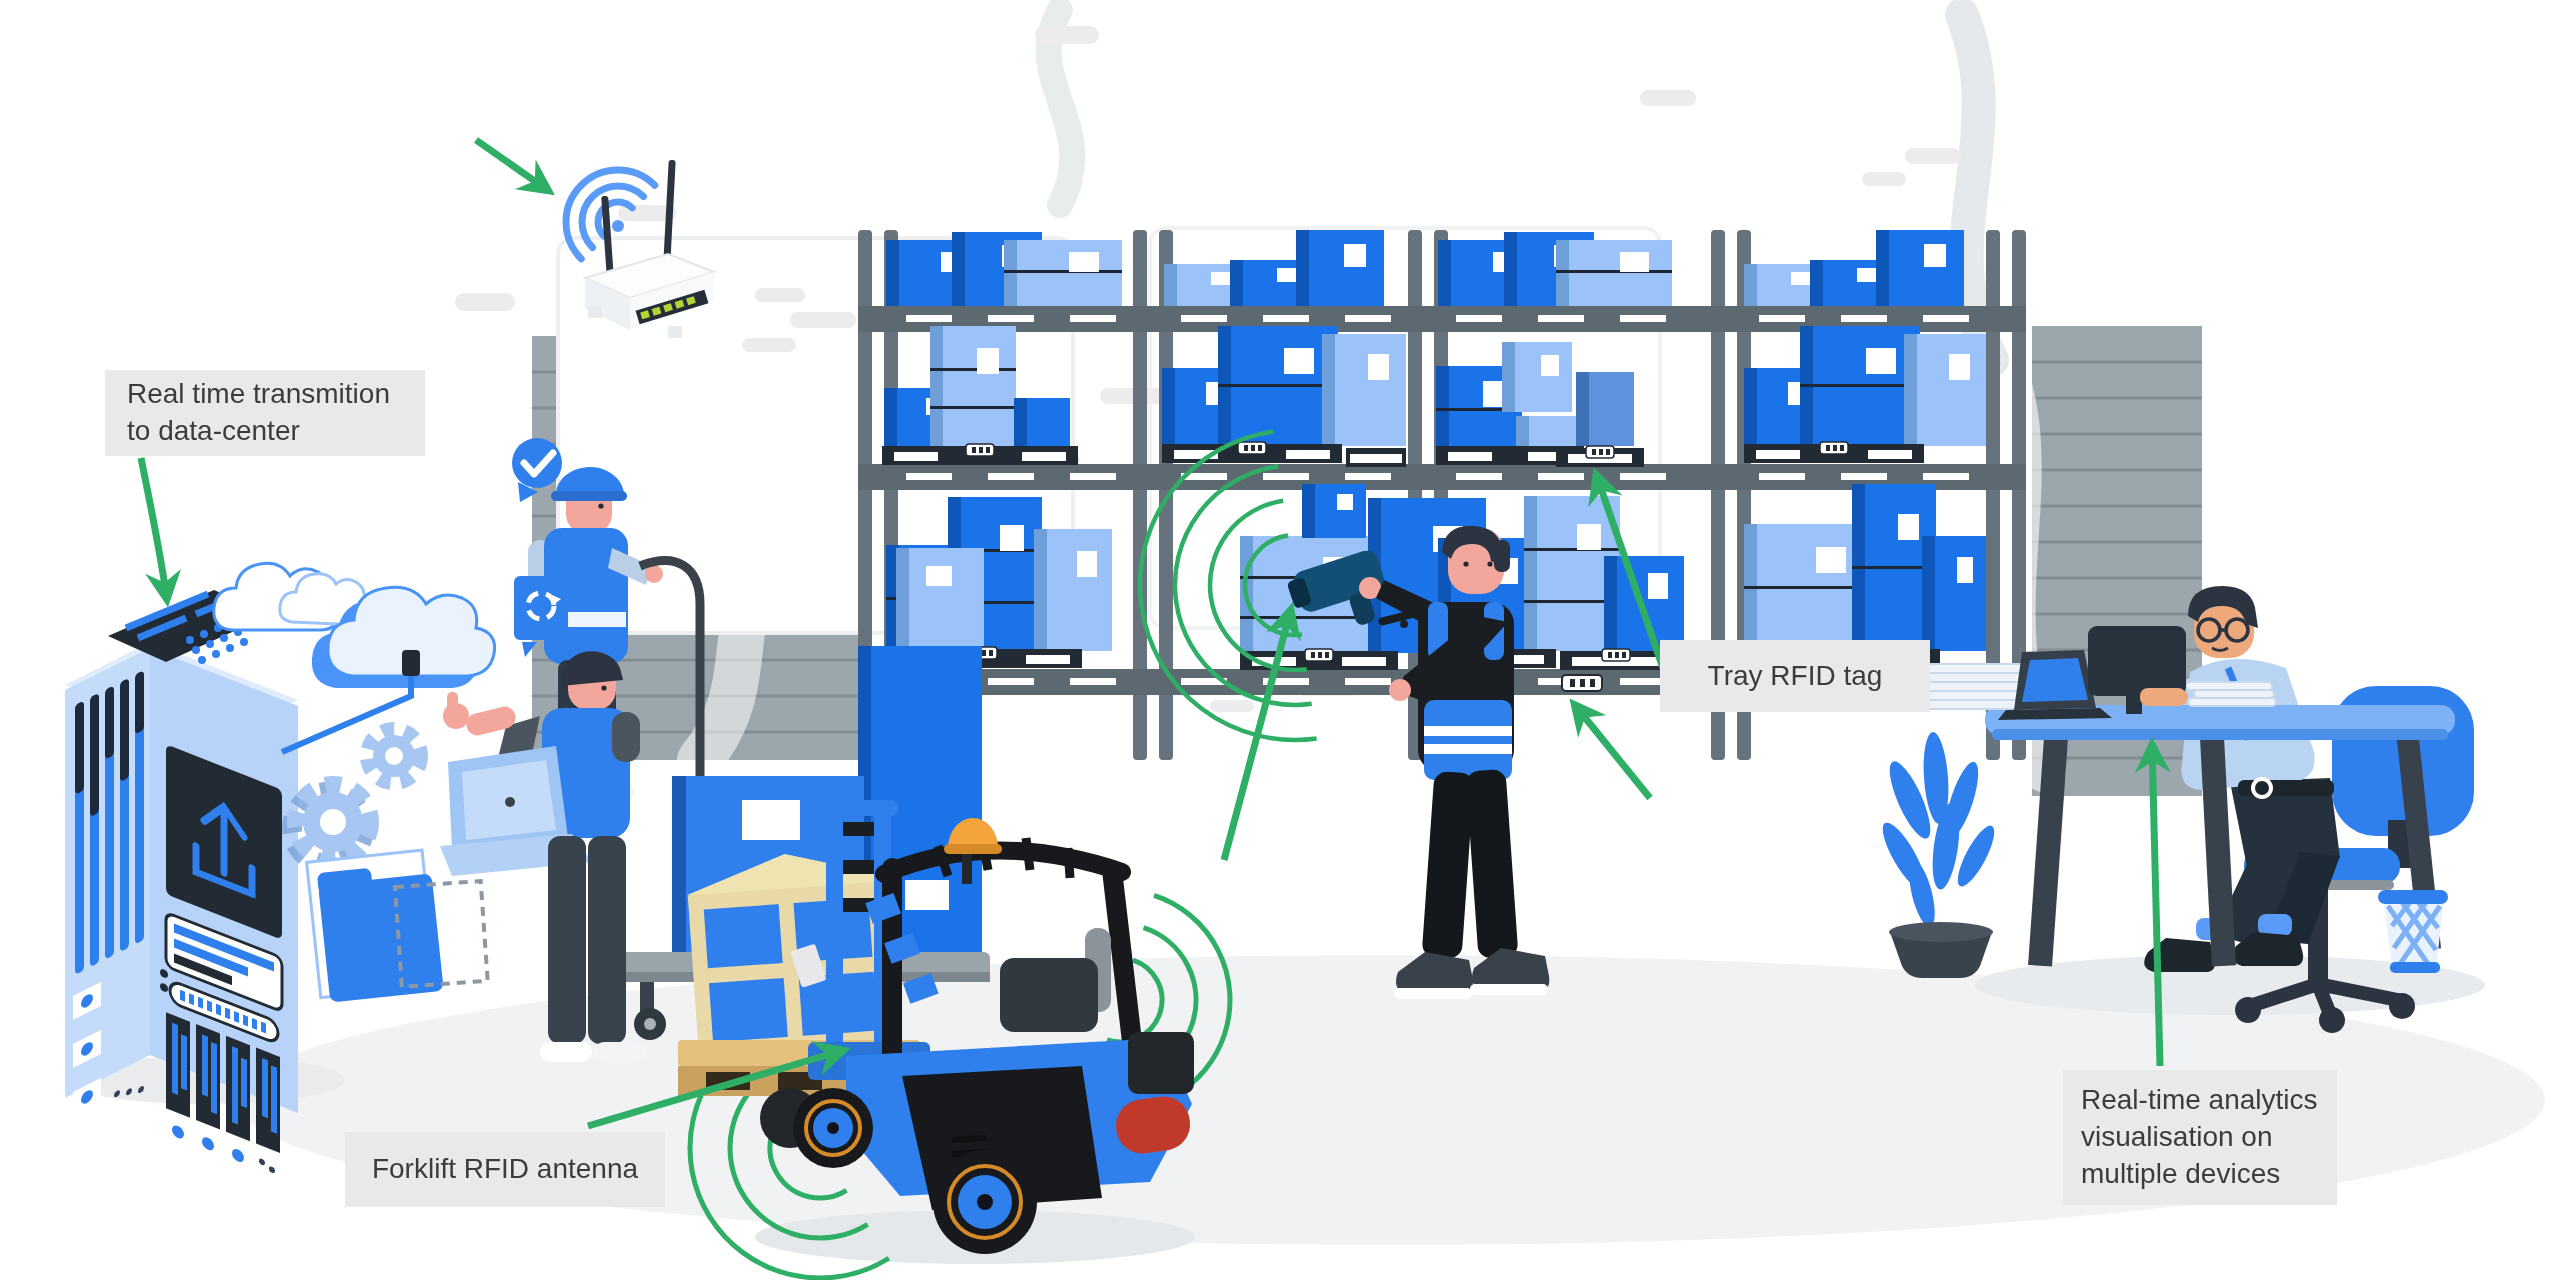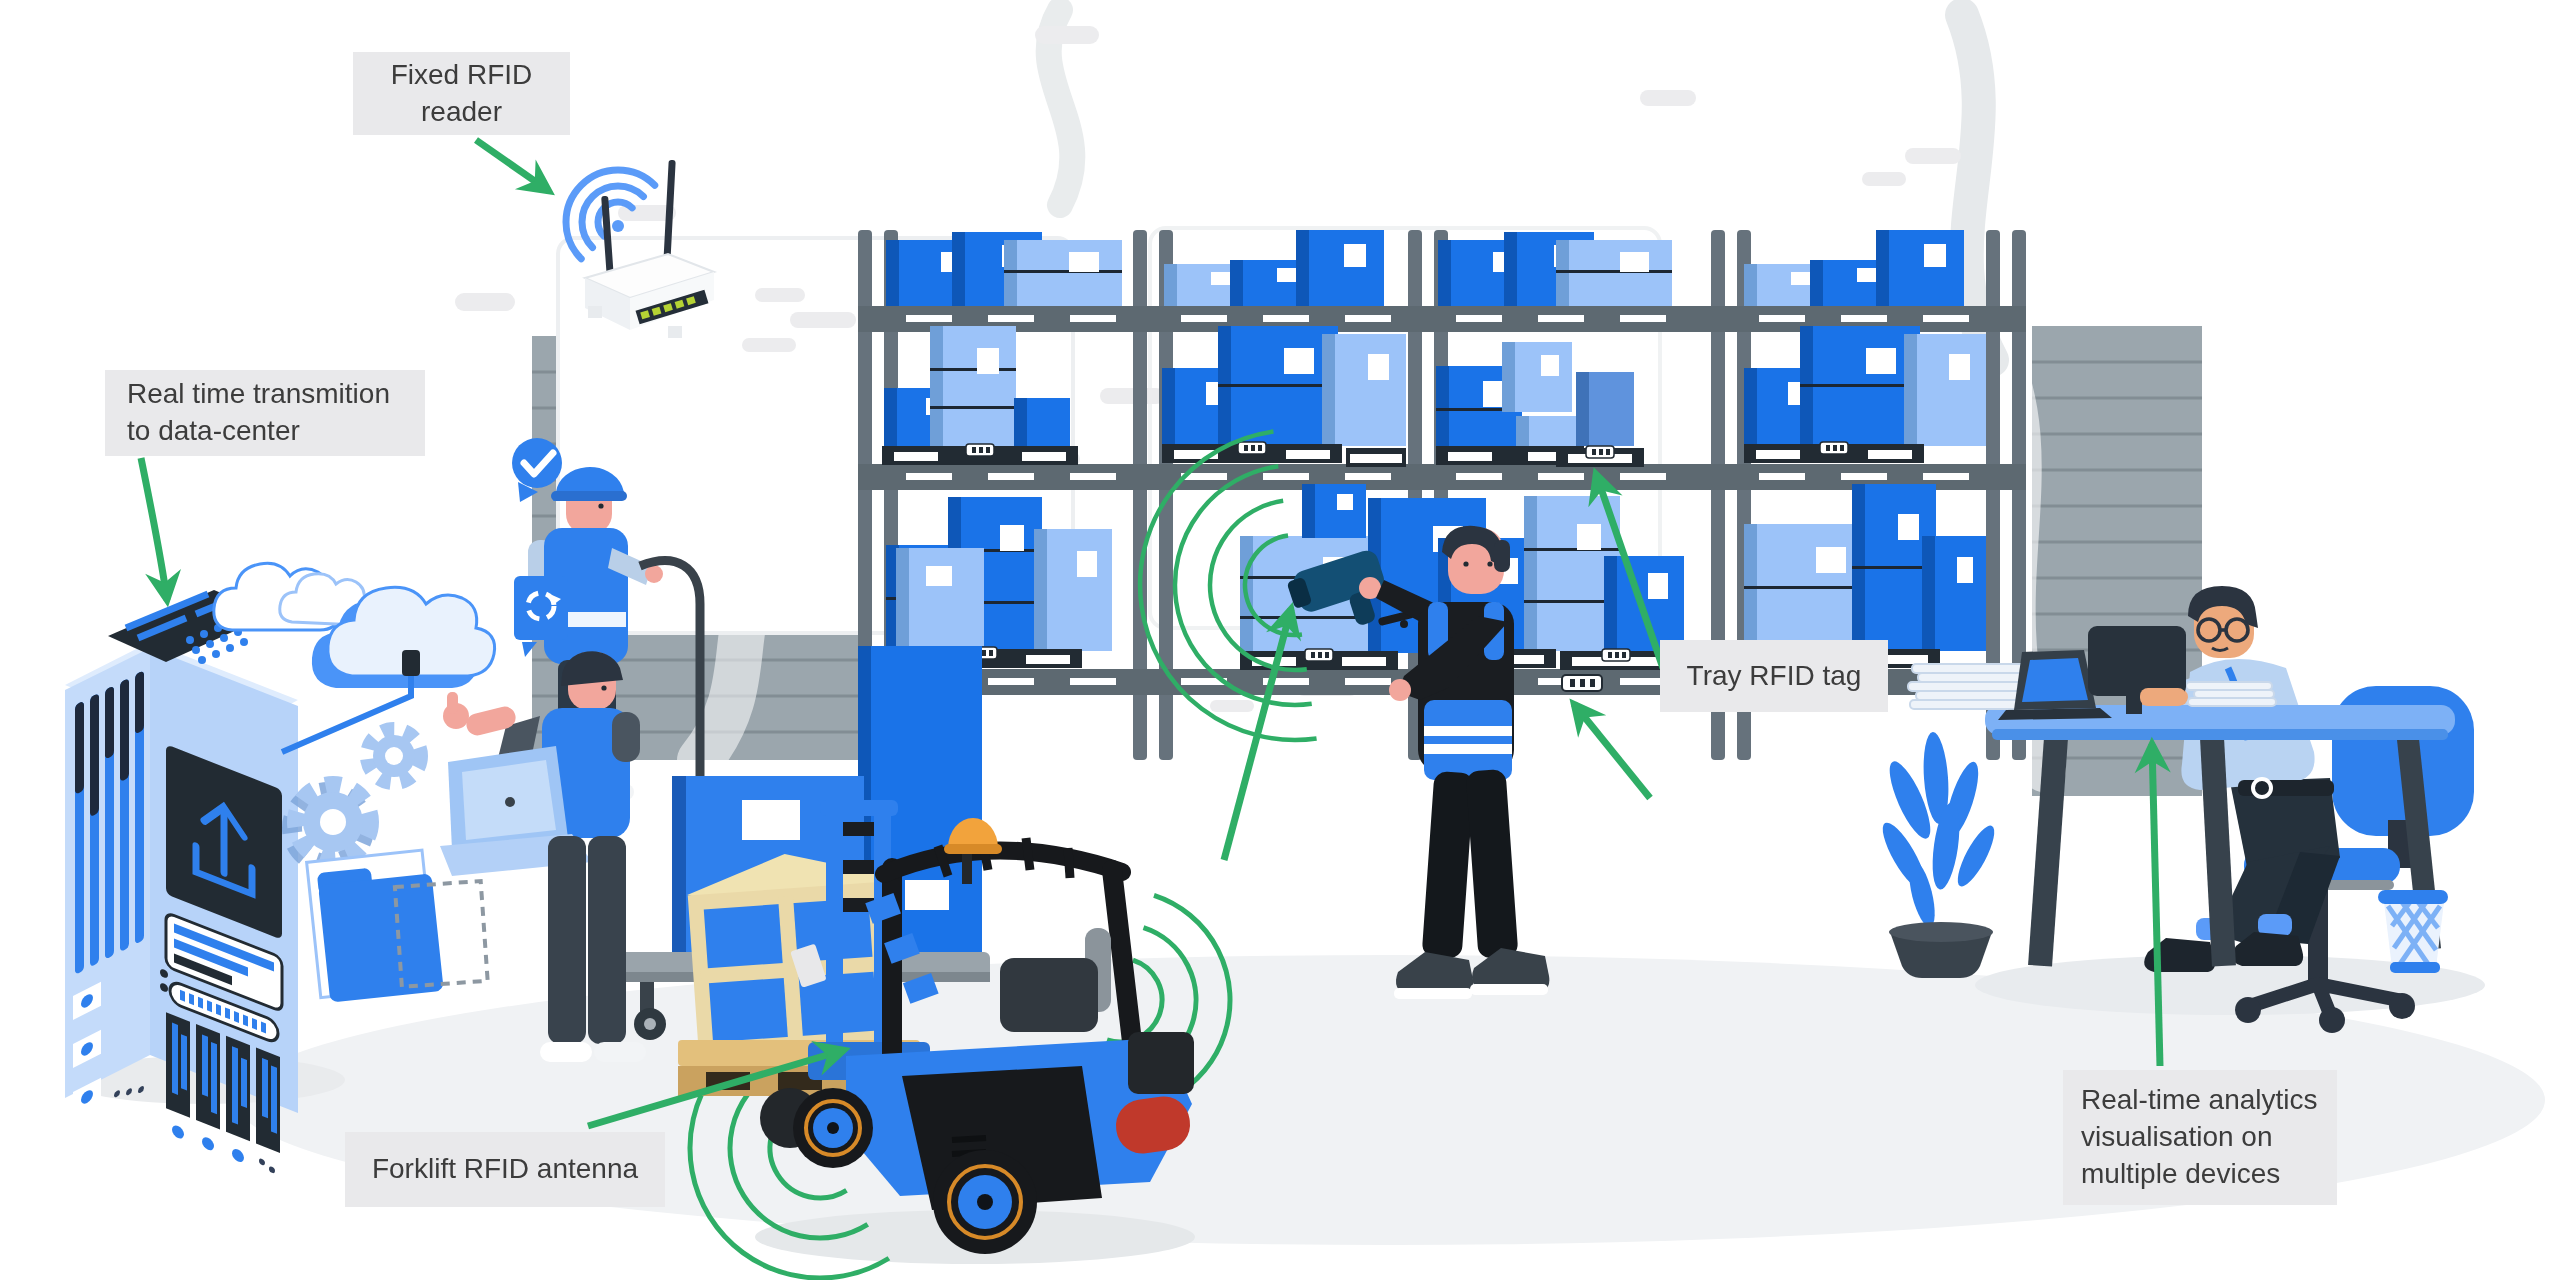--- a/index.html
+++ b/index.html
@@ -934,26 +934,25 @@
     <path d="M476,140 L549,191" marker-end="url(#ah)"></path>
     <path d="M141,458 C152,512 161,556 167,600" marker-end="url(#ah)"></path>
     <path d="M1663,668 L1596,474" marker-end="url(#ah)"></path>
     <path d="M1650,798 L1574,704" marker-end="url(#ah)"></path>
     <path d="M1224,860 L1291,609" marker-end="url(#ah)"></path>
     <path d="M588,1126 L844,1050" marker-end="url(#ah)"></path>
     <path d="M2160,1066 L2152,744" marker-end="url(#ah)"></path>
   </g>
 </svg>
 
-<div class="callout center" style="left:353px;top:52px;width:217px;height:83px;">Fixed RFID reader</div>
 
 <div class="callout left" style="left:105px;top:370px;width:320px;height:86px;">Real time transmition
 to data-center</div>
 
-<div class="callout center" style="left:1660px;top:640px;width:228px;height:72px;">Tray RFID tag</div>
+<div class="callout center" style="left:1660px;top:640px;width:270px;height:72px;">Tray RFID tag</div>
 
 
 
 <div class="callout center" style="left:345px;top:1132px;width:320px;height:75px;">Forklift RFID antenna</div>
 
 <div class="callout left" style="left:2063px;top:1070px;width:274px;height:135px;padding-left:18px;">Real-time analytics
 visualisation on
 multiple devices</div>
 
 </div>

